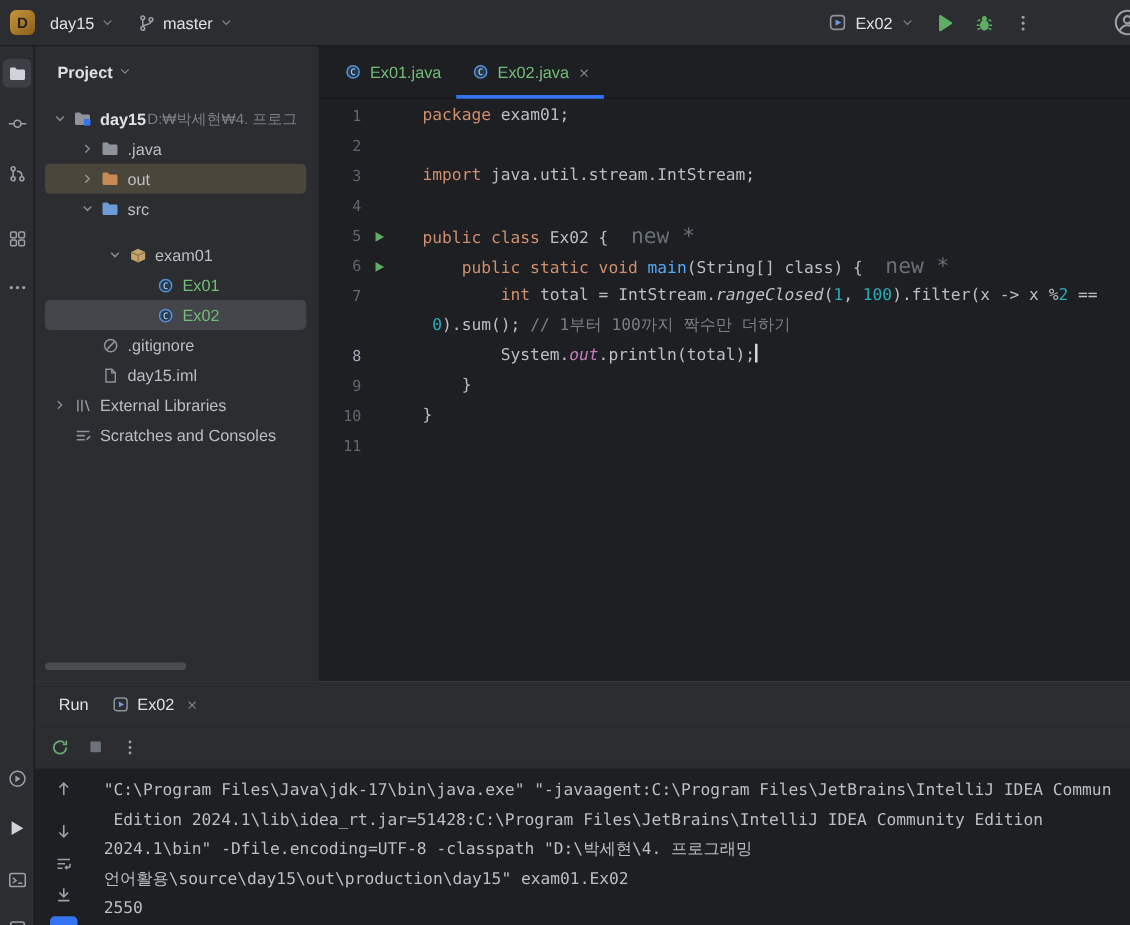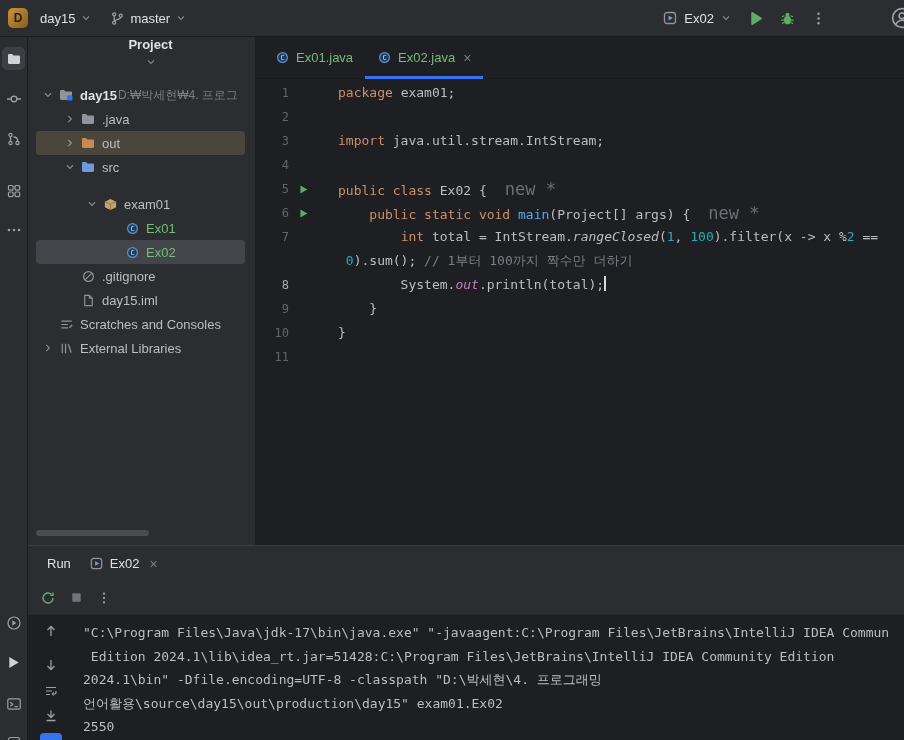--- a/index.html
+++ b/index.html
@@ -20,21 +20,21 @@
   .profile{position:absolute;right:-9px;top:7px;}
 
   
   .toolstrip{position:absolute;top:37px;left:0;width:27px;bottom:0;background:#2b2d30;
              border-right:1px solid #1a1b1e;overflow:hidden;}
   .strip-ic{position:absolute;left:2px;width:23px;height:23px;display:flex;align-items:center;justify-content:center;border-radius:5px;}
   .strip-ic.sel{background:#3c3f45;}
 
   
   .project-panel{position:absolute;left:28px;top:37px;width:227px;height:508px;background:#2b2d30;overflow:hidden;}
-  .pp-header{height:40px;display:flex;align-items:center;gap:4px;padding-left:18px;color:#dfe1e5;font-weight:bold;flex-direction:column;}
+  .pp-header{height:40px;display:flex;align-items:center;gap:4px;padding-left:18px;color:#dfe1e5;font-weight:bold;}
   .tree{margin-top:6px;}
   .trow{height:24px;display:flex;align-items:center;white-space:nowrap;overflow:hidden;margin:0 10px 0 8px;border-radius:4px;}
   .trow .slot{width:16px;flex:0 0 16px;display:flex;align-items:center;justify-content:center;}
   .trow .ticon{width:20px;flex:0 0 20px;display:flex;align-items:center;justify-content:center;}
   .trow .tlabel{margin-left:4px;}
   .ind0{padding-left:4px;} .ind1{padding-left:26px;} .ind2{padding-left:48px;margin-top:13px;} .ind3{padding-left:70px;}
   .trow.sel{background:#43454a;}
   .trow.hl-out{background:#4a463c;}
   .t-bold{font-weight:bold;color:#dfe1e5;}
   .t-hint{color:#7a7e85;margin-left:1px;font-size:12px;}
@@ -313,42 +313,42 @@
         <span class="ticon">
             <svg width="15" height="15" viewBox="0 0 16 16" fill="none" stroke="#8f939b" stroke-width="1.2">
               <path d="M4 2.5h5l3 3v8H4z"></path>
               <path d="M9 2.5v3h3"></path>
             </svg>
           </span>
         <span class="tlabel">day15.iml</span>
       </div>
 
       <div class="trow ind0">
+        <span class="slot">
+            <svg width="14" height="14" viewBox="0 0 16 16">
+              <path d="M6 4.5L9.5 8 6 11.5" fill="none" stroke="#868a91" stroke-width="1.4"></path>
+            </svg>
+          </span>
+        <span class="ticon">
+            <svg width="15" height="15" viewBox="0 0 16 16" fill="none" stroke="#8f939b" stroke-width="1.3">
+              <path d="M3.5 3v10M7 3v10M10 3.4l3 9.2"></path>
+            </svg>
+          </span>
+        <span class="tlabel">External Libraries</span>
+      </div>
+
+      <div class="trow ind0">
         <span class="slot"></span>
         <span class="ticon">
             <svg width="15" height="15" viewBox="0 0 16 16" fill="none" stroke="#8f939b" stroke-width="1.3">
               <path d="M2.5 4.5h11M2.5 8h7M2.5 11.5h7"></path>
               <path d="M11 11.5l3-3" stroke-width="1.5"></path>
             </svg>
           </span>
         <span class="tlabel">Scratches and Consoles</span>
-      </div>
-
-      <div class="trow ind0">
-        <span class="slot">
-            <svg width="14" height="14" viewBox="0 0 16 16">
-              <path d="M6 4.5L9.5 8 6 11.5" fill="none" stroke="#868a91" stroke-width="1.4"></path>
-            </svg>
-          </span>
-        <span class="ticon">
-            <svg width="15" height="15" viewBox="0 0 16 16" fill="none" stroke="#8f939b" stroke-width="1.3">
-              <path d="M3.5 3v10M7 3v10M10 3.4l3 9.2"></path>
-            </svg>
-          </span>
-        <span class="tlabel">External Libraries</span>
       </div>
 
     </div>
     <div class="hscroll"></div>
   </aside>
 
   <main class="editor">
     <div class="tabbar">
       <div class="tab">
         <svg width="15" height="15" viewBox="0 0 16 16">
@@ -369,21 +369,21 @@
     <div class="code-area">
         <div class="code-row"><span class="ln">1</span><span class="lr"></span><span><span class="tok-kw">package </span><span class="tok-pl">exam01;</span></span></div>
         <div class="code-row"><span class="ln">2</span><span class="lr"></span><span></span></div>
         <div class="code-row"><span class="ln">3</span><span class="lr"></span><span><span class="tok-kw">import </span><span class="tok-pl">java.util.stream.IntStream;</span></span></div>
         <div class="code-row"><span class="ln">4</span><span class="lr"></span><span></span></div>
         <div class="code-row"><span class="ln">5</span><span class="lr"><svg width="11" height="11" viewBox="0 0 16 16">
               <path d="M3.5 2.3v11.4L13.5 8z" fill="#5fad65"></path>
             </svg></span><span><span class="tok-kw">public class </span><span class="tok-pl">Ex02 { </span><span class="tok-hint"> new *</span></span></div>
         <div class="code-row"><span class="ln">6</span><span class="lr"><svg width="11" height="11" viewBox="0 0 16 16">
               <path d="M3.5 2.3v11.4L13.5 8z" fill="#5fad65"></path>
-            </svg></span><span><span class="tok-pl">    </span><span class="tok-kw">public static void </span><span class="tok-method">main</span><span class="tok-pl">(Project[] args) { </span><span class="tok-hint"> new *</span></span></div>
+            </svg></span><span><span class="tok-pl">    </span><span class="tok-kw">public static void </span><span class="tok-method">main</span><span class="tok-pl">(String[] class) { </span><span class="tok-hint"> new *</span></span></div>
         <div class="code-row"><span class="ln">7</span><span class="lr"></span><span><span class="tok-pl">        </span><span class="tok-kw">int </span><span class="tok-pl">total = IntStream.</span><span class="tok-it">rangeClosed</span><span class="tok-pl">(</span><span class="tok-num">1</span><span class="tok-pl">, </span><span class="tok-num">100</span><span class="tok-pl">).filter(x -&gt; x %</span><span class="tok-num">2 </span><span class="tok-pl">==</span></span></div>
         <div class="code-row"><span class="ln"></span><span class="lr"></span><span><span class="tok-pl"> </span><span class="tok-num">0</span><span class="tok-pl">).sum(); </span><span class="tok-cmt">// 1부터 100까지 짝수만 더하기</span></span></div>
         <div class="code-row"><span class="ln ln-active">8</span><span class="lr"></span><span><span class="tok-pl">        System.</span><span class="tok-field">out</span><span class="tok-pl">.println(total);</span><span class="caret"></span></span></div>
         <div class="code-row"><span class="ln">9</span><span class="lr"></span><span><span class="tok-pl">    }</span></span></div>
         <div class="code-row"><span class="ln">10</span><span class="lr"></span><span><span class="tok-pl">}</span></span></div>
         <div class="code-row"><span class="ln">11</span><span class="lr"></span><span></span></div>
       </div>
   </main>
 
   <section class="run-panel">

